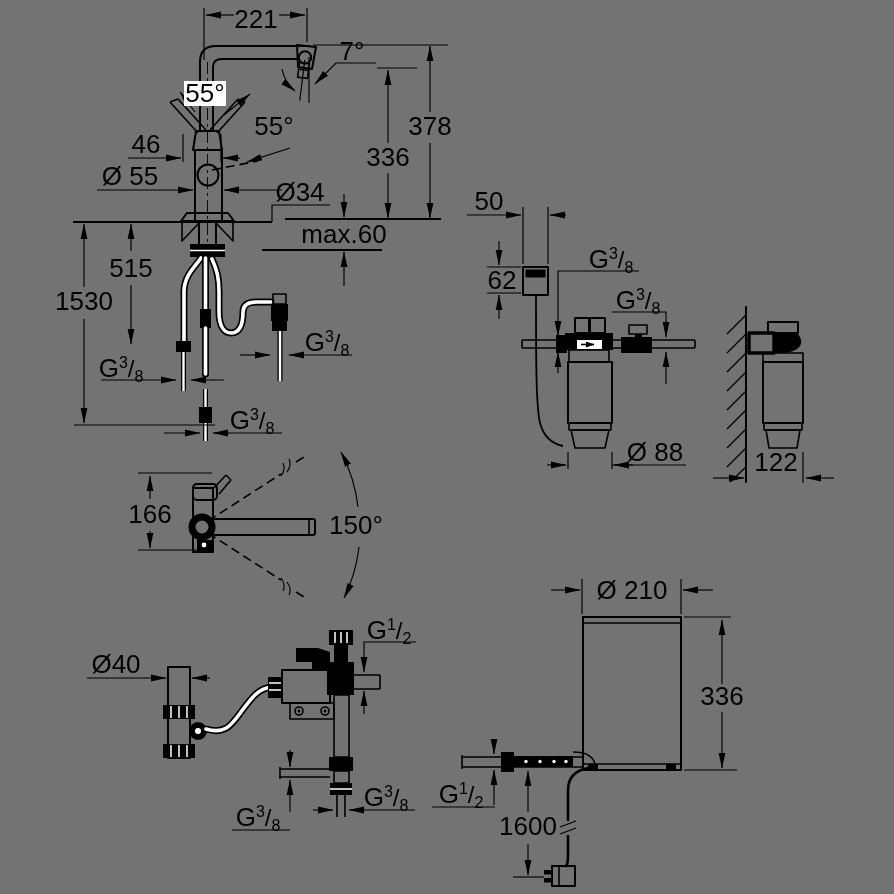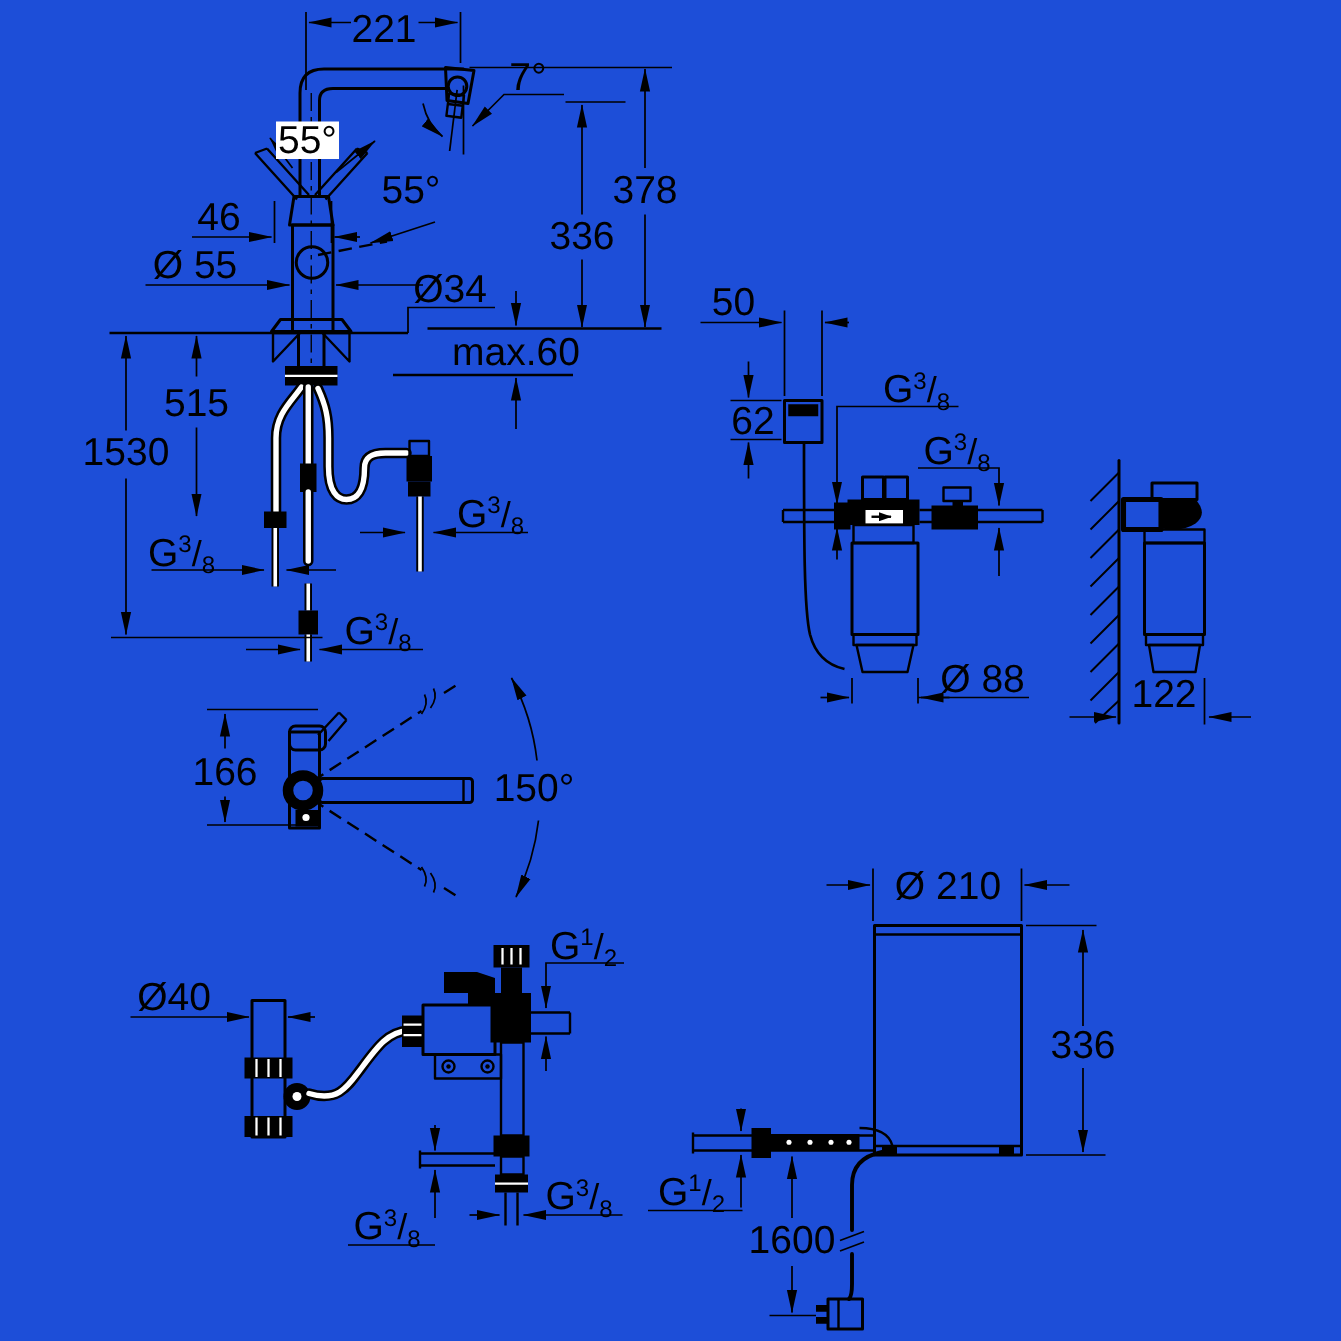--- a/index.html
+++ b/index.html
@@ -1,16 +1,16 @@
 <!DOCTYPE html>
 <html><head>
 <meta charset="utf-8">
 <style>
   html,body{margin:0;padding:0;background:#fff;}
-  .sheet{position:relative;width:894px;height:894px;background:#1d4ed8;overflow:hidden;}
+  .sheet{position:relative;width:894px;height:894px;background:#737373;overflow:hidden;}
   svg{display:block;}
   
   .o2{stroke:#000;stroke-width:2;fill:none;stroke-linejoin:round;stroke-linecap:round;}
   .o3{stroke:#000;stroke-width:3.4;fill:none;stroke-linejoin:round;}
   .o15{stroke:#000;stroke-width:1.6;fill:none;stroke-linejoin:round;}
   .d{stroke:#000;stroke-width:1.15;fill:none;}
   .d18{stroke:#000;stroke-width:1.8;fill:none;}
   .blk{fill:#000;stroke:none;}
   .wht{fill:#fff;stroke:none;}
   .wl{stroke:#fff;stroke-width:1.5;fill:none;}

